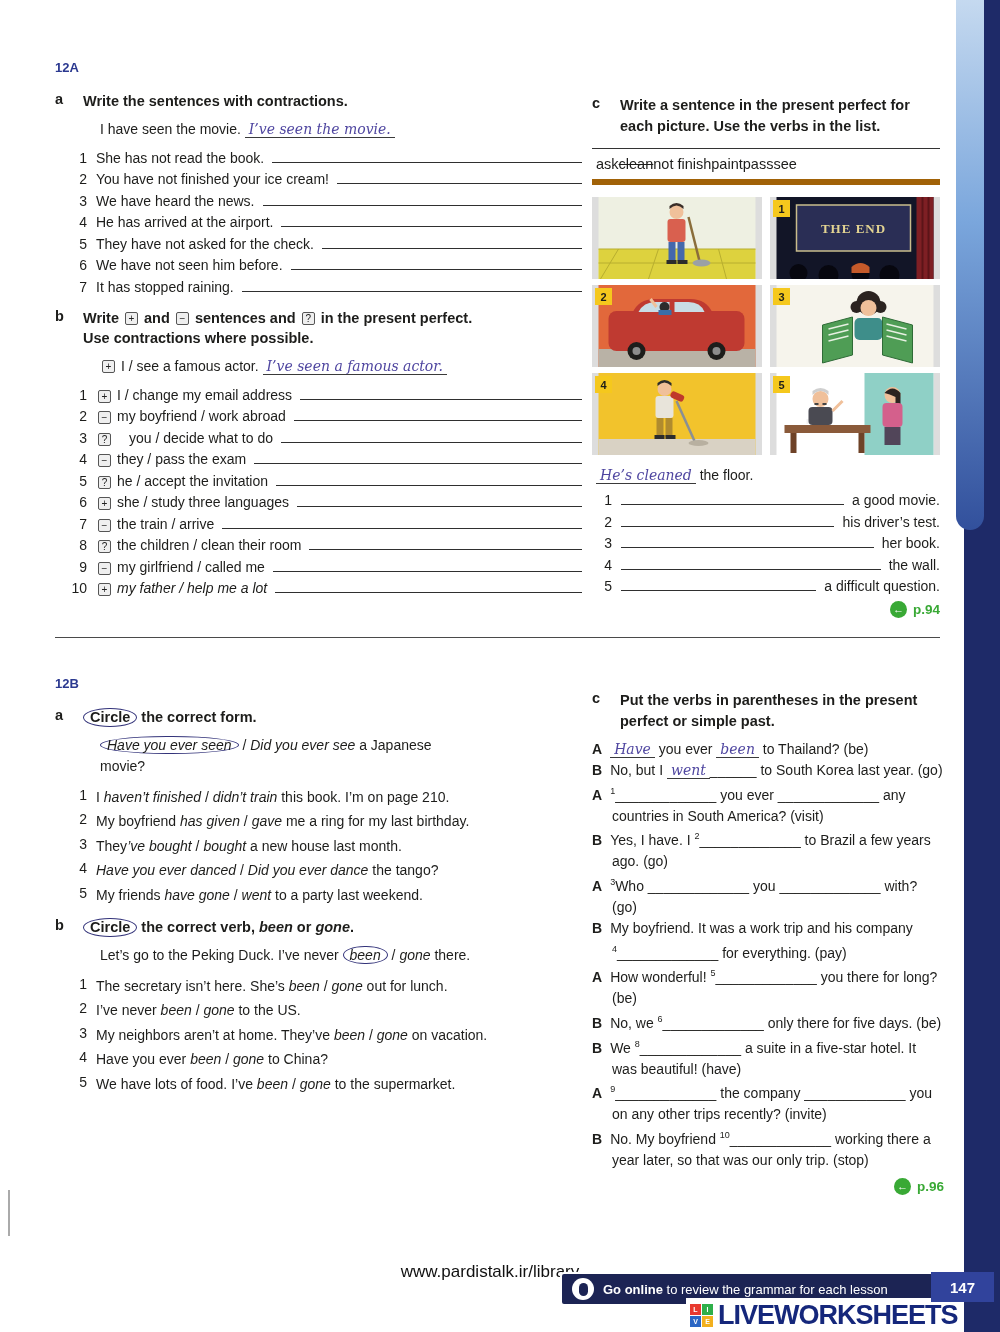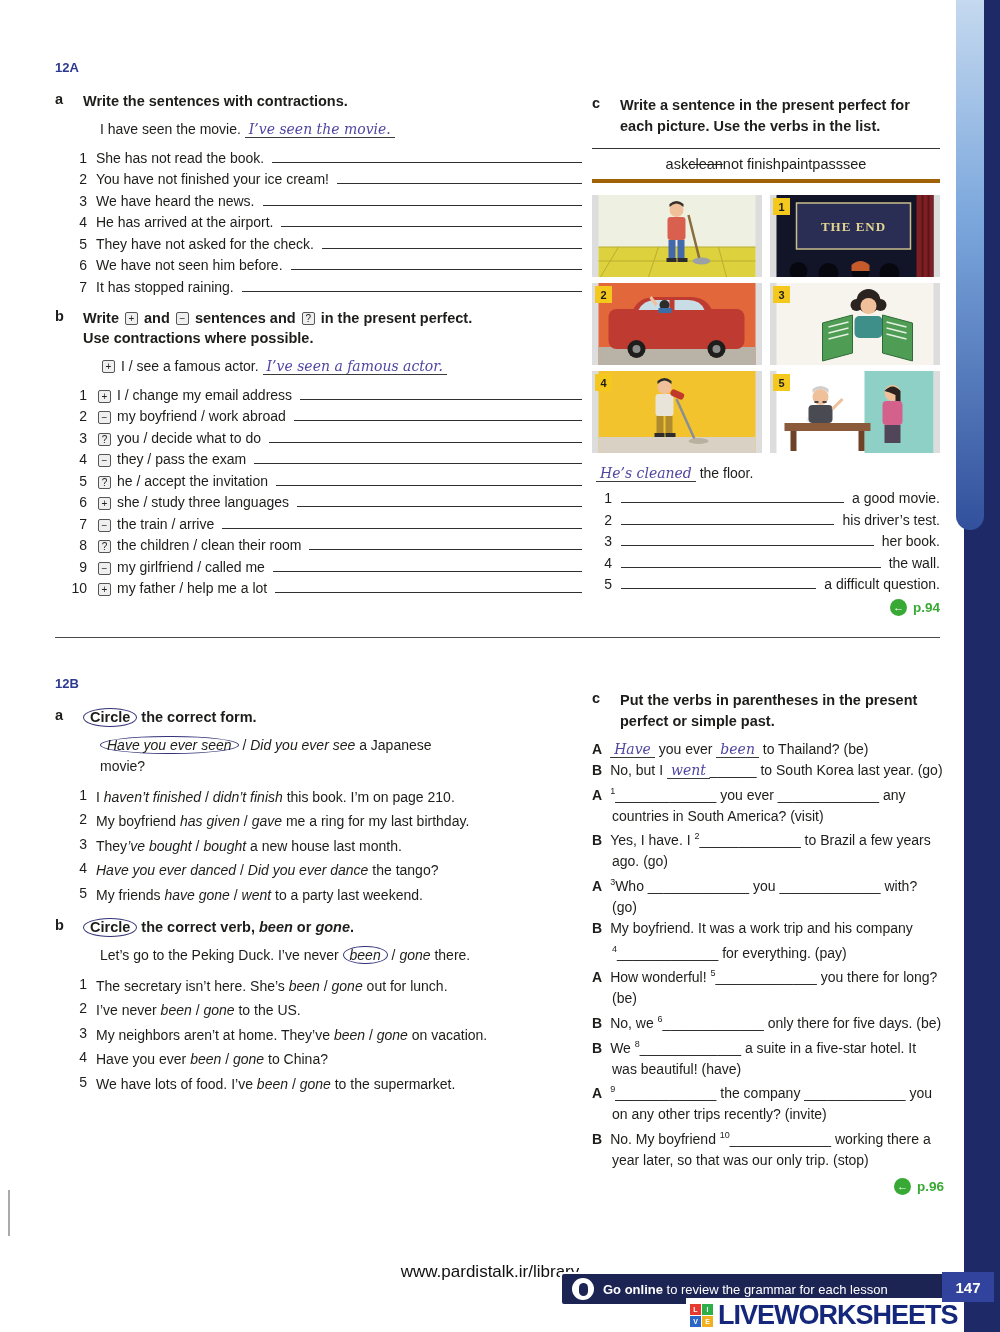--- a/index.html
+++ b/index.html
@@ -38,21 +38,21 @@
           font-size: 10px; line-height: 11px; text-align: center; vertical-align: 1px; border-radius: 2px;
           font-style: normal; font-weight: normal; color: #222; margin: 0 2px; }
   sup { font-size: 9px; }
 
   .colA-left  { position: absolute; left: 55px;  top: 60px;  width: 527px; }
   .colA-right { position: absolute; left: 592px; top: 95px;  width: 348px; }
   .divider { position: absolute; left: 55px; top: 637px; width: 885px; height: 1px; background: #4a4a4a; }
   .colB-left  { position: absolute; left: 55px;  top: 676px; width: 527px; }
   .colB-right { position: absolute; left: 592px; top: 690px; width: 352px; }
 
-  .verbs { display: flex; justify-content: center; border-top: 1px solid #333; border-bottom: 4px solid #a16207;
+  .verbs { display: flex; justify-content: flex-start; border-top: 1px solid #333; border-bottom: 6px solid #a16207;
            padding: 7px 4px; font-size: 14.5px; margin: 12px 0 12px 0; }
   .struck { text-decoration: line-through; }
 
   .pics { display: grid; grid-template-columns: 1fr 1fr; gap: 6px 8px; }
   .pic { position: relative; height: 82px; overflow: hidden; background: #ddd; }
   .pic svg { display: block; width: 100%; height: 100%; }
   .badge { position: absolute; top: 3px; left: 3px; width: 17px; height: 17px; background: #f5c81d; color: #1d1d1b;
            font-size: 11px; font-weight: bold; display: flex; align-items: center; justify-content: center; }
   .c-example { margin: 12px 0 9px 4px; font-size: 14px; }
 
@@ -78,21 +78,21 @@
             padding: 0 10px; color: #fff; font-size: 13px; z-index: 2; }
   .mouse-circle { width: 22px; height: 22px; border-radius: 50%; background: #fff; display: flex;
                   align-items: center; justify-content: center; flex: 0 0 22px; }
   .mouse-body { width: 9px; height: 13px; border-radius: 5px; background: #1c2454; }
   .brand { position: absolute; left: 686px; top: 1298px; display: flex; align-items: center; gap: 5px;
            background: #fff; padding: 2px 4px; z-index: 3; }
   .logo-grid { display: grid; grid-template-columns: 11px 11px; grid-auto-rows: 11px; gap: 1px; }
   .logo-sq { font-size: 7px; color: #fff; font-weight: bold; display: flex; align-items: center; justify-content: center; }
   .sq1 { background: #e8392f; } .sq2 { background: #2faf4a; } .sq3 { background: #2b66c4; } .sq4 { background: #f2b01e; }
   .brand-text { font-size: 27px; font-weight: bold; color: #15277b; letter-spacing: -1px; }
-  .pagenum { position: absolute; right: 6px; top: 1272px; width: 52px; height: 30px; background: #31439c; color: #fff;
+  .pagenum { position: absolute; right: 6px; top: 1272px; width: 63px; height: 30px; background: #31439c; color: #fff;
              font-weight: bold; font-size: 15px; display: flex; align-items: center; justify-content: center; z-index: 4; }
 </style>
 </head>
 <body>
 
 <div class="page">
   <div class="edge-bar"></div>
   <div class="edge-band"></div>
   <div class="left-tick"></div>
 
@@ -158,21 +158,21 @@
       </div>
       <div class="row">
         <span class="num">2</span>
         <span class="sign">−</span>
         <span class="itm" style="margin-left:4px;">my boyfriend / work abroad</span>
         <span class="fill"></span>
       </div>
       <div class="row">
         <span class="num">3</span>
         <span class="sign">?</span>
-        <span class="itm" style="margin-left:4px;">you / decide what to do</span>
+        <span class="itm" style="margin-left:16px;">you / decide what to do</span>
         <span class="fill"></span>
       </div>
       <div class="row">
         <span class="num">4</span>
         <span class="sign">−</span>
         <span class="itm" style="margin-left:4px;">they / pass the exam</span>
         <span class="fill"></span>
       </div>
       <div class="row">
         <span class="num">5</span>
@@ -200,21 +200,21 @@
       </div>
       <div class="row">
         <span class="num">9</span>
         <span class="sign">−</span>
         <span class="itm" style="margin-left:4px;">my girlfriend / called me</span>
         <span class="fill"></span>
       </div>
       <div class="row">
         <span class="num">10</span>
         <span class="sign">+</span>
-        <span class="itm" style="margin-left:4px;">my father / help me a lot</span>
+        <span class="itm" style="margin-left:4px;font-style:italic;">my father / help me a lot</span>
         <span class="fill"></span>
       </div>
     </div>
   </div>
 
   <div class="colA-right">
     <div class="head-row">
       <span class="sec-label">c</span>
       <span class="instr">Write a sentence in the present perfect for each picture. Use the verbs in the list.</span>
     </div>
@@ -387,21 +387,21 @@
 
     <div class="head-row">
       <span class="sec-label">a</span>
       <span class="instr"><span class="circ">Circle</span><span> the correct form.</span></span>
     </div>
     <div class="example-b maxw-a"><span class="circ it">Have you ever seen</span><span> / </span><span class="it">Did you ever see</span><span> a Japanese movie?</span></div>
 
     <div class="items">
       <div class="row2">
         <span class="num">1</span>
-        <span class="wrap itmwrapA"><span>I </span><span class="it">haven’t finished</span><span> / </span><span class="it">didn’t finish</span><span> this book. I’m on page 210.</span></span>
+        <span class="wrap itmwrapA"><span>I </span><span class="it">haven’t finished</span><span> / </span><span class="it">didn’t train</span><span> this book. I’m on page 210.</span></span>
       </div>
       <div class="row2">
         <span class="num">2</span>
         <span class="wrap itmwrapA"><span>My boyfriend </span><span class="it">has given</span><span> / </span><span class="it">gave</span><span> me a ring for my last birthday.</span></span>
       </div>
       <div class="row2">
         <span class="num">3</span>
         <span class="wrap itmwrapA"><span>They</span><span class="it">’ve bought</span><span> / </span><span class="it">bought</span><span> a new house last month.</span></span>
       </div>
       <div class="row2">

